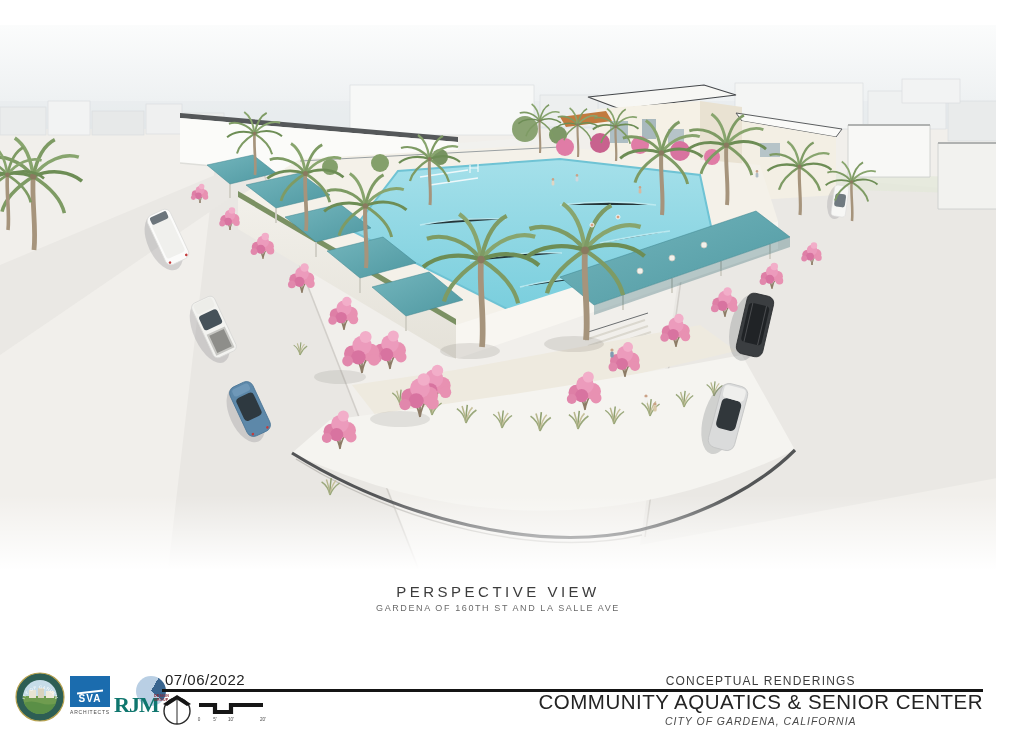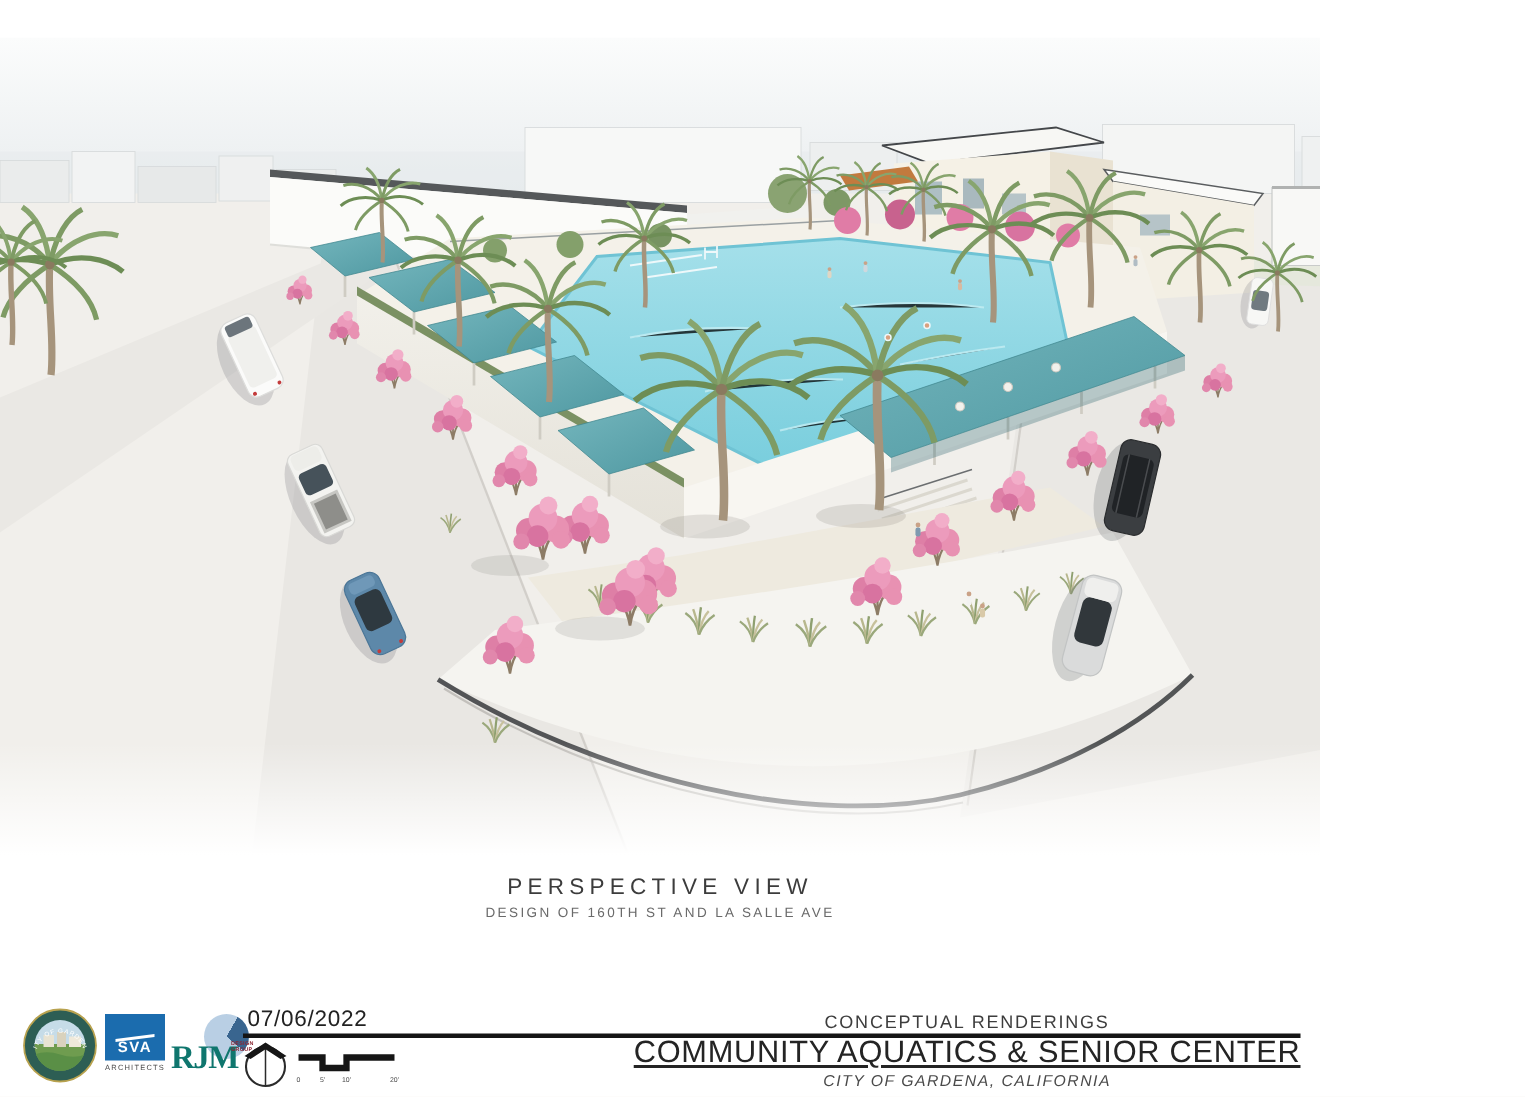--- a/index.html
+++ b/index.html
@@ -1,16 +1,16 @@
 <!DOCTYPE html>
 <html><head>
 <meta charset="utf-8">
 <style>
   html,body{margin:0;padding:0;background:#fff;}
-  .page{position:relative;width:880px;height:731px;background:#ffffff;overflow:hidden;
+  .page{position:relative;width:996px;height:731px;background:#ffffff;overflow:hidden;
         font-family:"Liberation Sans",sans-serif;}
   .scene{position:absolute;left:0;top:25px;width:1024px;height:545px;display:block;}
   
   .caption{position:absolute;left:0;top:583px;width:100%;text-align:center;color:#3a3a3a;}
   .cap-title{font-size:15px;letter-spacing:3.5px;color:#3c3c3c;}
   .cap-sub{font-size:9px;letter-spacing:1.6px;color:#6a6a6a;margin-top:3px;}
   
   .rule{position:absolute;left:162px;right:13px;top:689px;height:2.5px;background:#151515;}
   .date{position:absolute;left:165px;top:671px;font-size:15px;color:#222;letter-spacing:.5px;}
   .seal{position:absolute;left:15px;top:672px;width:50px;height:50px;}
@@ -23,21 +23,21 @@
   .rjm{position:absolute;left:114px;top:676px;width:52px;height:46px;}
   .rjm-circle{position:absolute;left:22px;top:0;width:30px;height:30px;border-radius:50%;
               background:conic-gradient(from 30deg,#39658f 0 100deg,#b9cfe4 100deg 360deg);}
   .rjm-text{position:absolute;left:0;top:18px;font-family:"Liberation Serif",serif;font-weight:bold;
             font-size:22px;line-height:1;color:#0f766e;letter-spacing:-1px;}
   .rjm-sub{position:absolute;left:40px;top:18px;width:28px;font-size:8px;line-height:1.1;color:#8a2532;
            transform:scale(.45);transform-origin:top left;font-weight:bold;letter-spacing:.5px;}
   .compass{position:absolute;left:161px;top:693px;width:120px;height:36px;}
   .tblock{position:absolute;right:13px;top:674px;text-align:center;}
   .tb-series{font-size:12px;letter-spacing:1.2px;color:#3d3d3d;margin-bottom:3px;}
-  .tb-title{font-size:20.5px;letter-spacing:.5px;color:#242424;margin-top:4px;line-height:1;text-decoration:underline;}
+  .tb-title{font-size:20.5px;letter-spacing:.5px;color:#242424;margin-top:4px;line-height:1;}
   .tb-loc{font-size:10.5px;letter-spacing:1px;color:#4a4a4a;margin-top:2px;font-style:italic;}
 </style>
 </head>
 <body>
 
 <div class="page">
 
   <svg class="scene" viewBox="0 0 1024 545">
     <defs>
       <linearGradient id="skyG" x1="0" y1="0" x2="0" y2="1">
@@ -350,21 +350,21 @@
       <use href="#person" transform="translate(757,152) scale(.8)" style="color:#b0bcc4"></use>
       <circle cx="592" cy="200" r="2" fill="#d9a07f" stroke="#eef8fa" stroke-width="1"></circle>
       <circle cx="618" cy="192" r="2" fill="#d9a07f" stroke="#eef8fa" stroke-width="1"></circle>
     </g>
 
     <rect x="0" y="470" width="1024" height="75" fill="url(#fadeG)"></rect>
   </svg>
 
   <div class="caption">
     <div class="cap-title">PERSPECTIVE VIEW</div>
-    <div class="cap-sub">DESIGN OF 160TH ST AND LA SALLE AVE</div>
+    <div class="cap-sub">GARDENA OF 160TH ST AND LA SALLE AVE</div>
   </div>
 
   <svg class="seal" viewBox="0 0 50 50">
     <defs>
       <clipPath id="sealClip">
           <circle cx="25" cy="25" r="17"></circle>
         </clipPath>
       <path id="sealArc" d="M9,29 A16.5,16.5 0 0 1 41,29" fill="none"></path>
     </defs>
     <circle cx="25" cy="25" r="24" fill="#2d5e54" stroke="#b8a24f" stroke-width="1.2"></circle>

